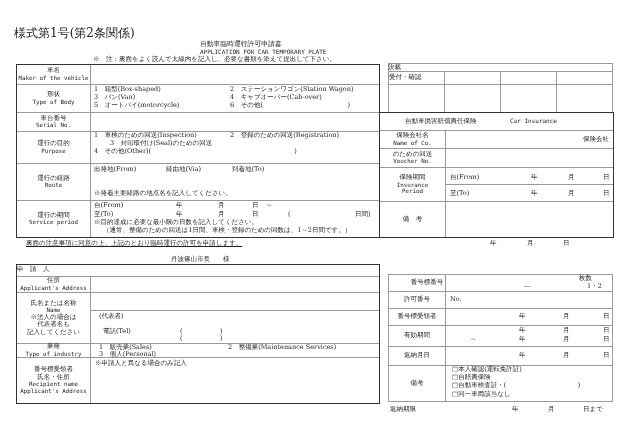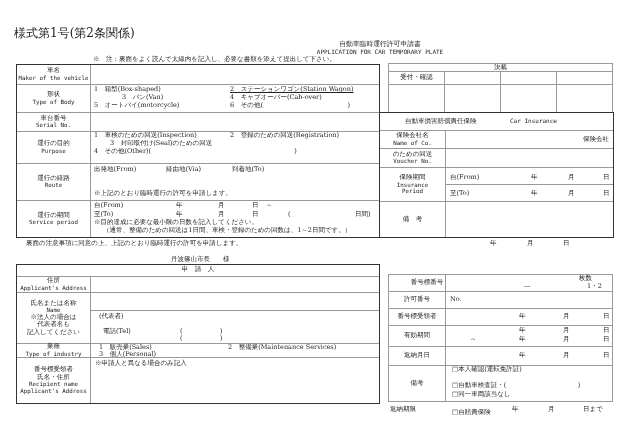--- a/index.html
+++ b/index.html
@@ -1,20 +1,20 @@
 <!DOCTYPE html>
 <html><head>
 <meta charset="utf-8">
 <style>
   html, body { margin:0; padding:0; }
   body { width:630px; height:439px; background:#ffffff; position:relative; overflow:hidden;
          font-family:"DejaVu Serif", serif; color:#222; font-size:6.5px; line-height:1.15; }
   .abs { position:absolute; }
   .t { position:absolute; white-space:nowrap; }
-  .c { text-align:center; }
+  .c { }
   .box { position:absolute; box-sizing:border-box; }
   .thick { border:1.6px solid #333; }
   .thin { border:1px solid #999; }
   .hl { position:absolute; height:0; border-top:1px solid #999; }
   .vl { position:absolute; width:0; border-left:1px solid #999; }
   .lbl { position:absolute; text-align:center; display:flex; flex-direction:column; justify-content:center; align-items:center; }
   .lbl span { display:block; }
   .mono { font-family:"DejaVu Sans Mono", monospace; }
 </style>
 </head>
@@ -37,22 +37,22 @@
   <span>車名</span>
     <span class="mono" style="font-size:5.8px;">Maker of the vehicle</span>
 </div>
 <div class="abs" style="left:91px;top:65px;width:288px;height:19px;"></div>
 
 <div class="lbl" style="left:17px;top:85px;width:73px;height:27px;">
   <span>形状</span>
     <span class="mono" style="font-size:5.8px;">Type of Body</span>
 </div>
 <div class="t" style="left:94px;top:86px;">1　箱型(Box-shaped)</div>
-<div class="t" style="left:230px;top:86px;text-decoration:underline;">2　ステーションワゴン(Station Wagon)</div>
-<div class="t" style="left:94px;top:94px;margin-left:28px;">3　バン(Van)</div>
+<div class="t" style="left:230px;top:86px;">2　ステーションワゴン(Station Wagon)</div>
+<div class="t" style="left:94px;top:94px;">3　バン(Van)</div>
 <div class="t" style="left:230px;top:94px;">4　キャブオーバー(Cab-over)</div>
 <div class="t" style="left:94px;top:102px;">5　オートバイ(motorcycle)</div>
 <div class="t" style="left:230px;top:102px;">6　その他(　　　　　　　　　　　　　)</div>
 
 <div class="lbl" style="left:17px;top:113px;width:73px;height:18px;">
   <span>車台番号</span>
     <span class="mono" style="font-size:5.8px;">Serial No.</span>
 </div>
 <div class="abs" style="left:91px;top:113px;width:288px;height:18px;"></div>
 
@@ -65,21 +65,21 @@
 <div class="t" style="left:110px;top:140px;">3　封印取付け(Seal)のための回送</div>
 <div class="t" style="left:94px;top:148px;">4　その他(Other)(　　　　　　　　　　　　　　　　　　　　　　)</div>
 
 <div class="lbl" style="left:17px;top:164px;width:73px;height:36px;text-align:center;">
   <span>運行の経路</span>
     <span class="mono" style="font-size:5.8px;">Route</span>
 </div>
 <div class="t" style="left:94px;top:166px;">出発地(From)</div>
 <div class="t" style="left:166px;top:166px;">経由地(Via)</div>
 <div class="t" style="left:232px;top:166px;">到着地(To)</div>
-<div class="t" style="left:94px;top:190px;">※上記のとおり臨時運行の許可を申請します。</div>
+<div class="t" style="left:94px;top:190px;">※発着主要経路の地点名を記入してください。</div>
 
 <div class="lbl" style="left:17px;top:201px;width:73px;height:36px;">
   <span>運行の期間</span>
     <span class="mono" style="font-size:5.8px;">Service period</span>
 </div>
 <div class="t" style="left:94px;top:202px;">自(From)</div>
 <div class="t" style="left:176px;top:202px;">年</div>
 <div class="t" style="left:218px;top:202px;">月</div>
 <div class="t" style="left:252px;top:202px;">日</div>
 <div class="t" style="left:266px;top:202px;">～</div>
@@ -140,21 +140,21 @@
 <div class="t" style="left:450px;top:190px;">至(To)</div>
 <div class="t" style="left:531px;top:190px;">年</div>
 <div class="t" style="left:568px;top:190px;">月</div>
 <div class="t" style="left:603px;top:190px;">日</div>
 
 <div class="lbl" style="left:380px;top:202px;width:65px;height:35px;">
   <span>備　考</span>
 </div>
 <div class="abs" style="left:446px;top:202px;width:167px;height:35px;"></div>
 
-<div class="t" style="left:26px;top:240px;">裏面の注意事項に同意の上、上記のとおり臨時運行の許可を申請します。</div>
+<div class="t" style="left:26px;top:240px;text-decoration:underline;">裏面の注意事項に同意の上、上記のとおり臨時運行の許可を申請します。</div>
 <div class="t" style="left:490px;top:240px;">年</div>
 <div class="t" style="left:527px;top:240px;">月</div>
 <div class="t" style="left:563px;top:240px;">日</div>
 
 <div class="t" style="left:171px;top:256px;">丹波篠山市長　　様</div>
 
 <div class="box thick" style="left:16px;top:264px;width:364px;height:140px;"></div>
 <div class="t c" style="left:17px;width:362px;top:266px;">申　請　人</div>
 <div class="hl" style="left:17px;top:276px;width:362px;"></div>
 <div class="hl" style="left:17px;top:292px;width:362px;"></div>
@@ -245,20 +245,20 @@
     <span>返納月日</span>
   </div>
 <div class="t" style="left:519px;top:352px;">年</div>
 <div class="t" style="left:563px;top:352px;">月</div>
 <div class="t" style="left:603px;top:352px;">日</div>
 
 <div class="lbl" style="left:389px;top:366px;width:56px;height:35px;">
     <span>備考</span>
   </div>
 <div class="t" style="left:452px;top:366px;">□本人確認(運転免許証)</div>
-<div class="t" style="left:452px;top:374px;margin-top:35px;">□自賠責保険</div>
+<div class="t" style="left:452px;top:374px;">□自賠責保険</div>
 <div class="t" style="left:452px;top:382px;">□自動車検査証・(　　　　　　　　　　　)</div>
 <div class="t" style="left:452px;top:391px;">□同一車両該当なし</div>
 
 <div class="t" style="left:390px;top:406px;">返納期限</div>
 <div class="t" style="left:512px;top:406px;">年</div>
 <div class="t" style="left:548px;top:406px;">月</div>
 <div class="t" style="left:583px;top:406px;">日まで</div>
 
 </body></html>

